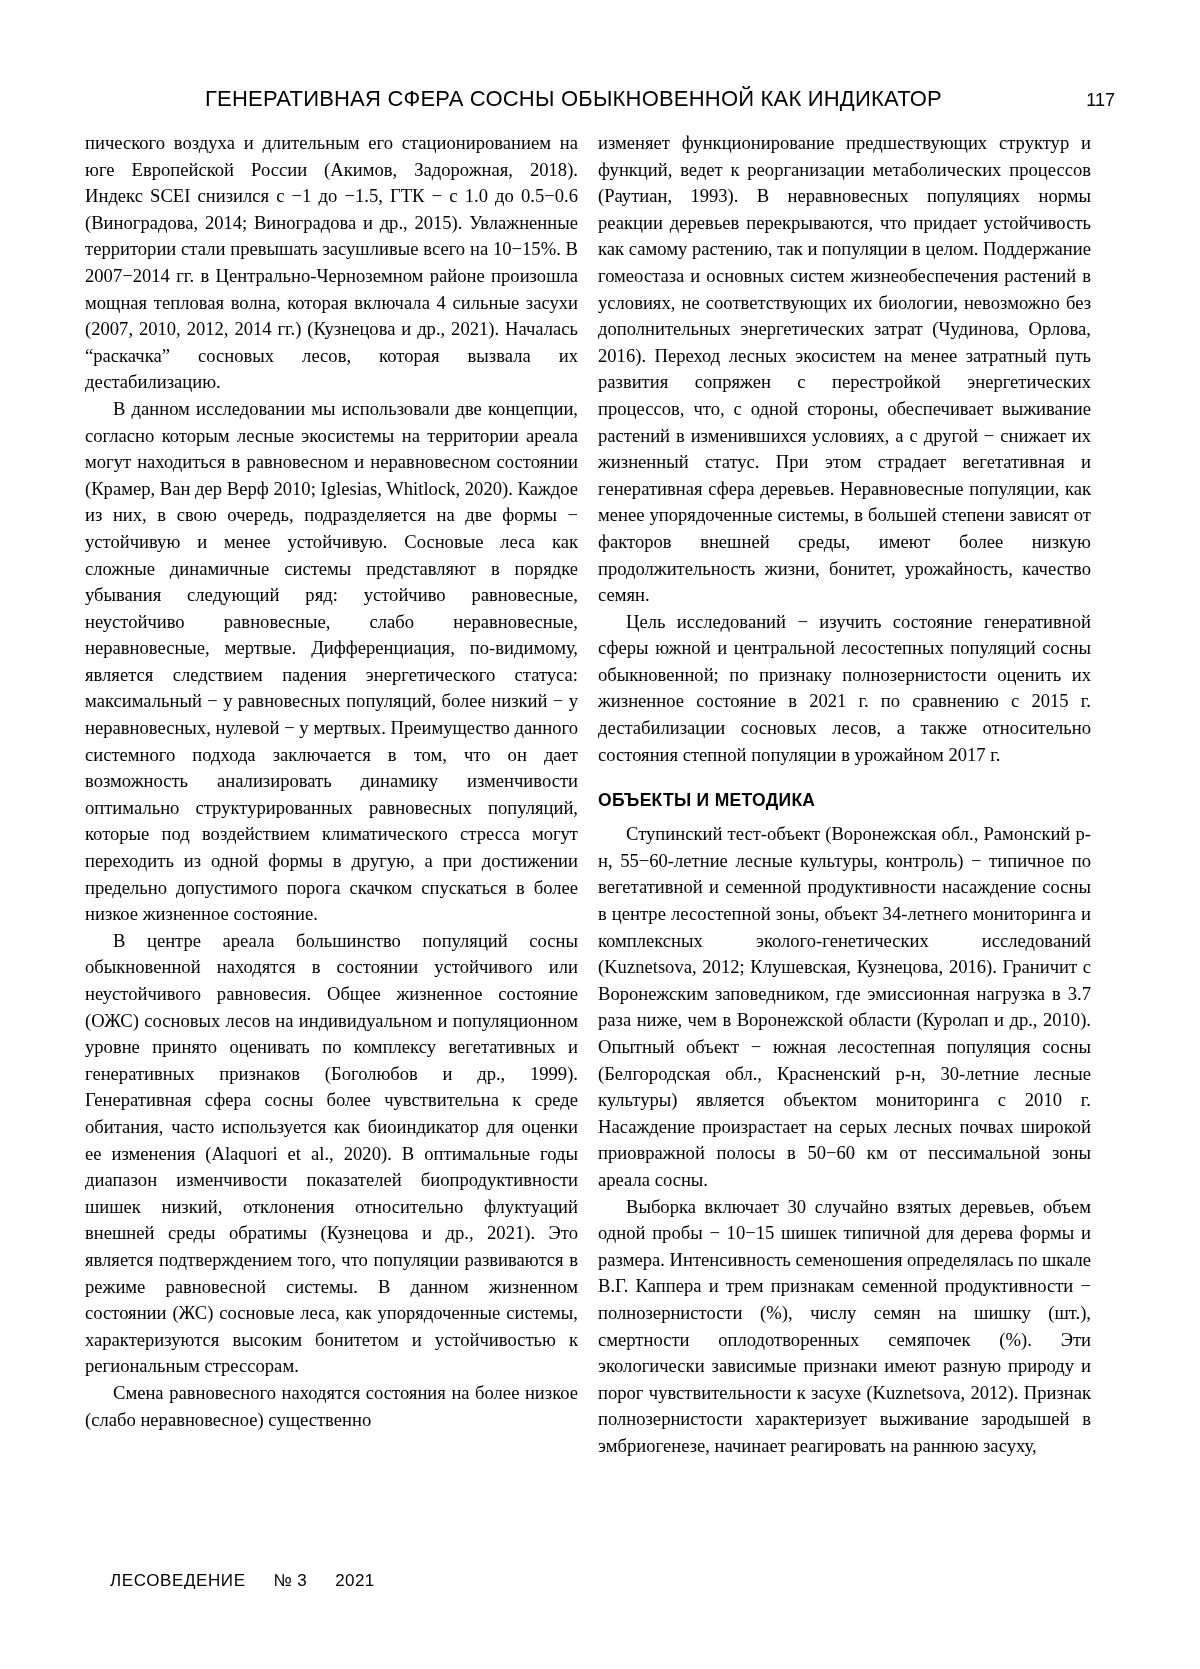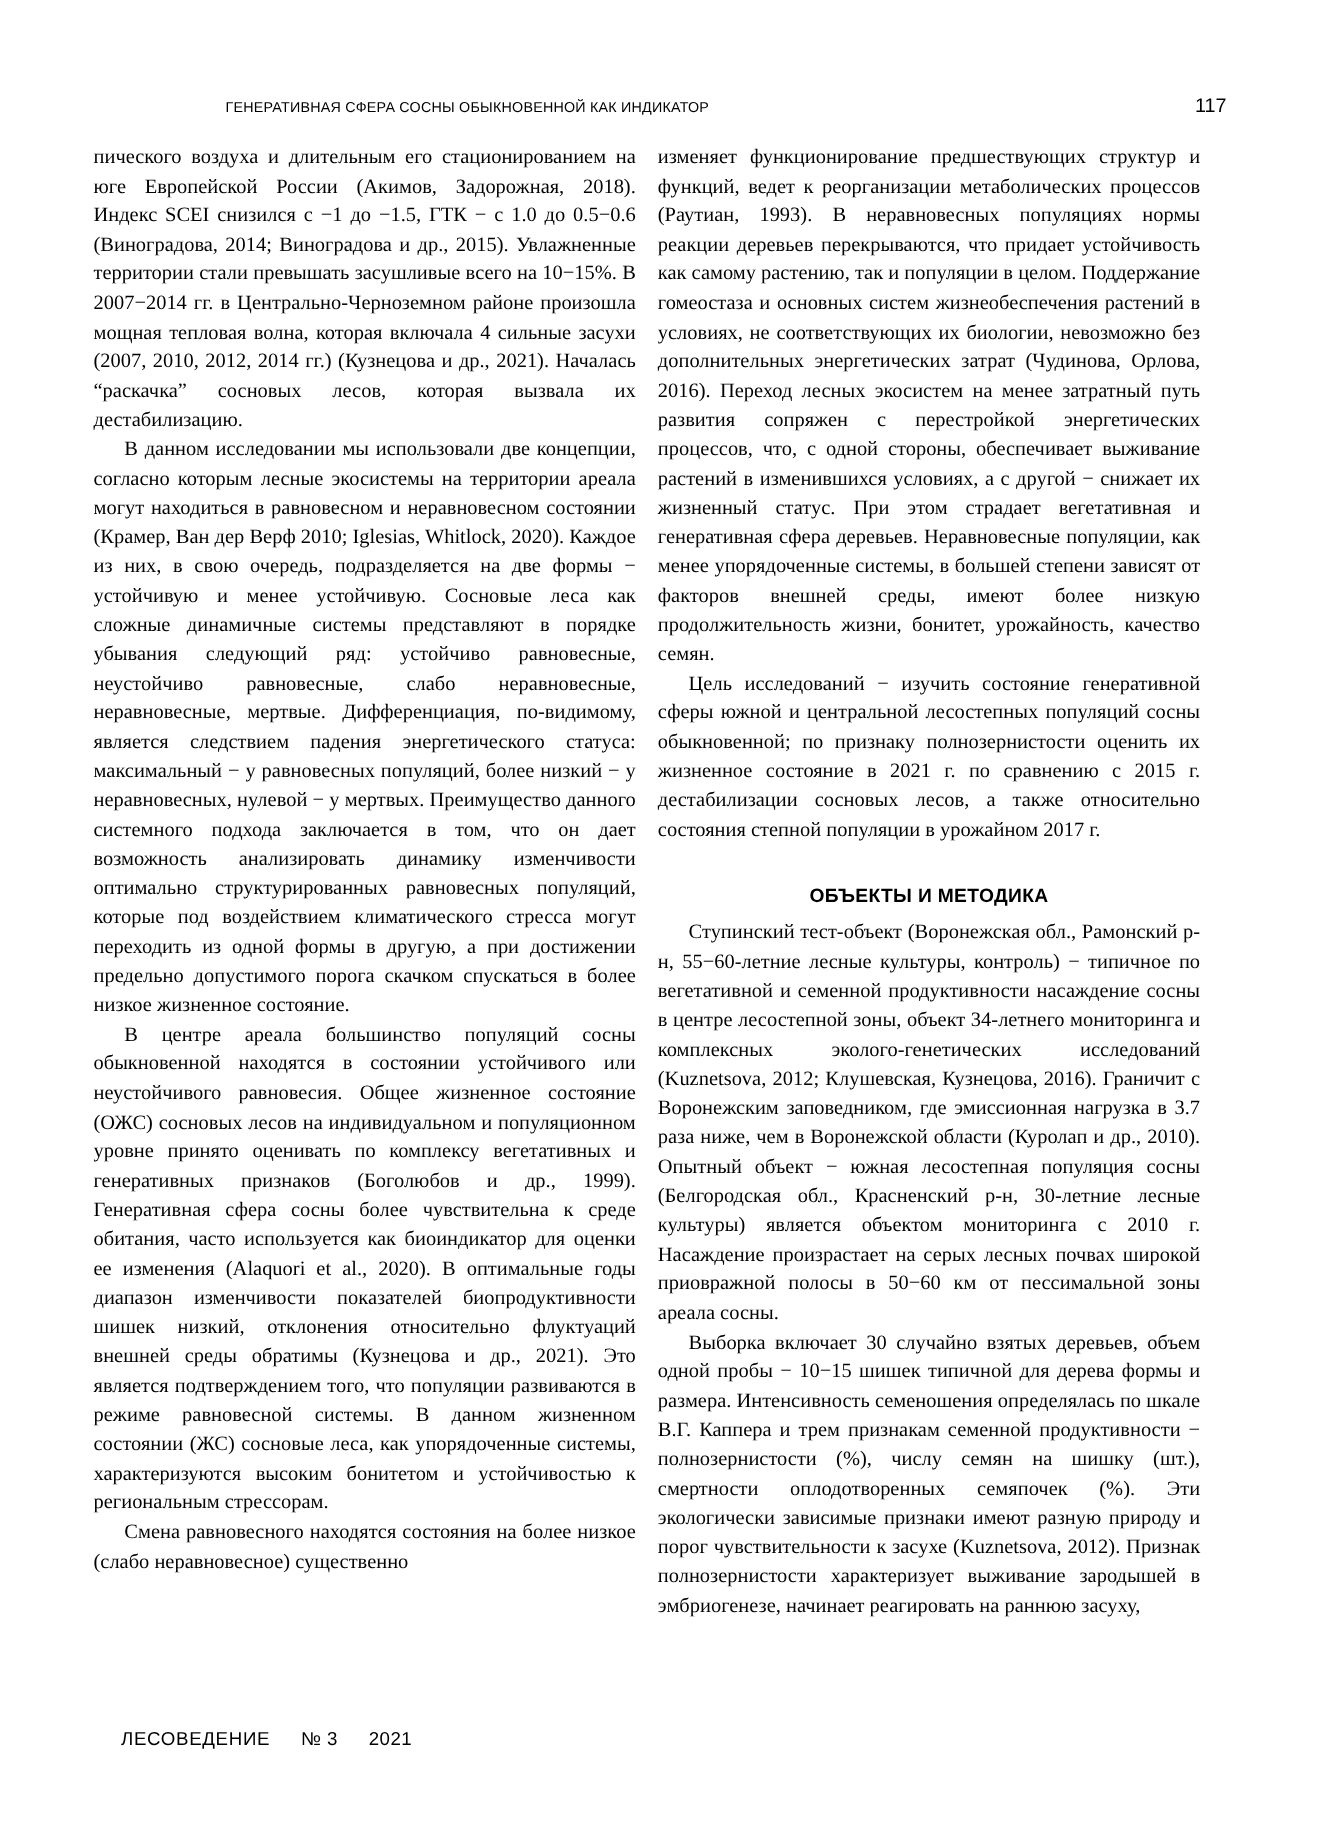--- a/index.html
+++ b/index.html
@@ -28,21 +28,21 @@
     position: absolute;
     left: 85px;
     top: 86px;
     width: 1030px;
     display: flex;
     align-items: baseline;
     justify-content: space-between;
   }
   .rh-title {
     font-family: "Liberation Sans", sans-serif;
-    font-size: 13px;
+    font-size: 22px;
     letter-spacing: 0.2px;
     font-weight: 400;
     white-space: nowrap;
     margin: 0 auto 0 120px;
   }
   .rh-page {
     font-family: "Liberation Sans", sans-serif;
     font-size: 18px;
     font-weight: 400;
   }
@@ -67,25 +67,24 @@
     text-indent: 28px;
     hyphens: manual;
   }
   p.par + p.par {
     margin-top: 0px;
   }
   p.first {
     text-indent: 0;
   }
   .section-head {
-    text-align: center;
     font-family: "Liberation Sans", sans-serif;
     font-size: 17.5px;
     letter-spacing: 0.3px;
-    margin: 36px 0 10px 0;
+    margin: 22px 0 10px 0;
   }
   
   .footer {
     position: absolute;
     left: 110px;
     bottom: 78px;
     display: flex;
     align-items: flex-start;
     gap: 28px;
     font-family: "Liberation Sans", sans-serif;

